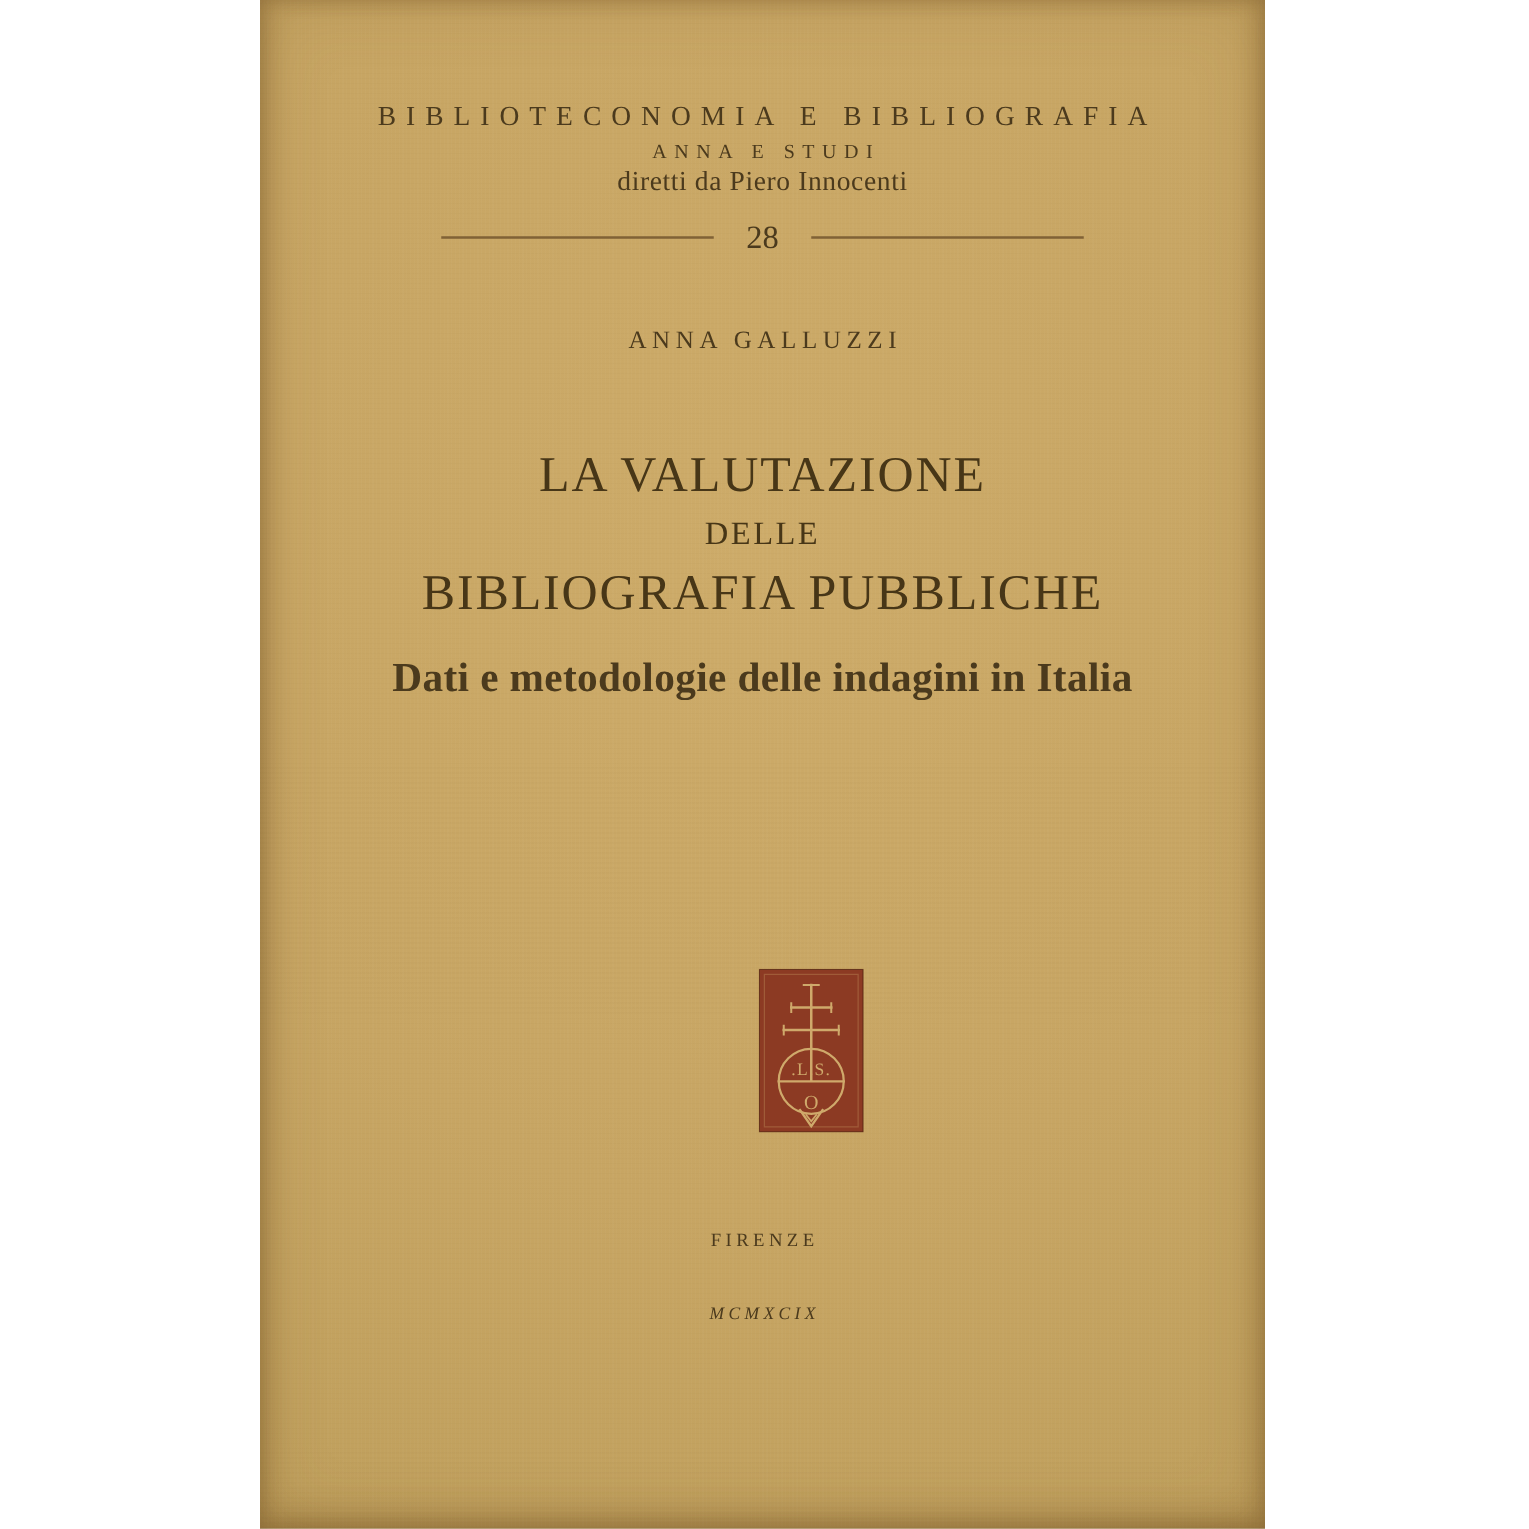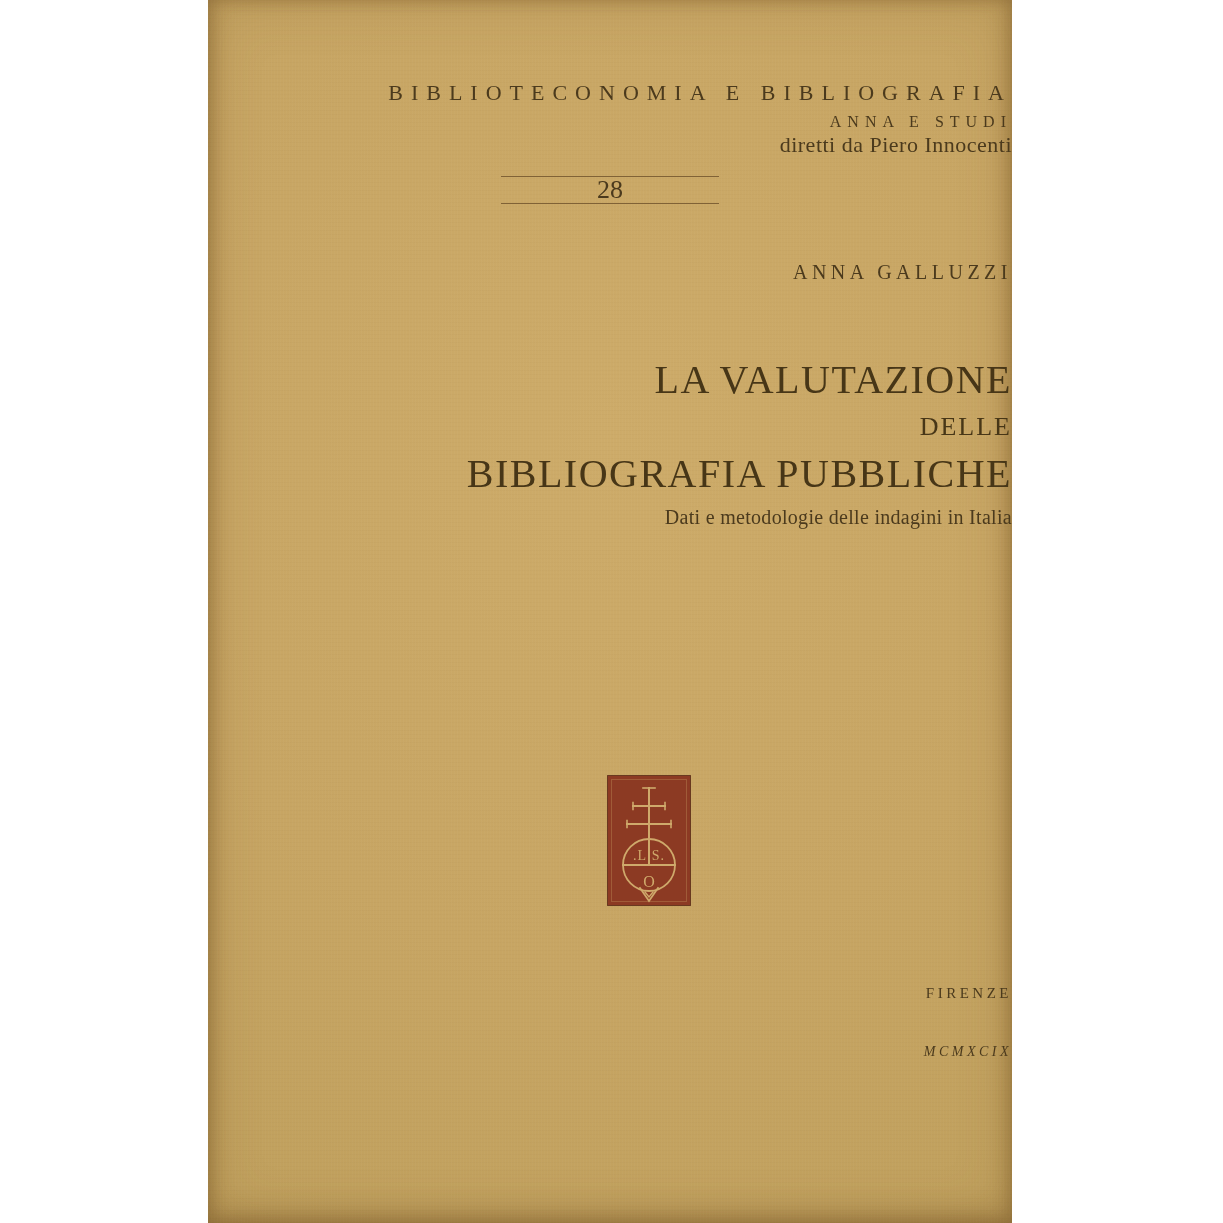--- a/index.html
+++ b/index.html
@@ -30,55 +30,54 @@
     box-shadow:
       inset 0 0 55px rgba(110,80,35,0.18),
       inset 0 -10px 24px rgba(90,60,25,0.25),
       inset 6px 0 14px rgba(110,80,35,0.18),
       inset -6px 0 14px rgba(110,80,35,0.18);
   }
   .line {
     position: absolute;
     left: 0;
     right: 0;
-    text-align: right;
+    text-align: center;
     line-height: 1;
     color: #4b3a1d;
     white-space: nowrap;
   }
   .series-title    { top: 82px;  font-size: 22px; letter-spacing: 8px;  text-indent: 8px; }
   .series-subtitle { top: 114px; font-size: 16px; letter-spacing: 6px;  text-indent: 6px; }
   .series-editor   { top: 134px; font-size: 22px; letter-spacing: 0.5px; }
   .volume-row {
     position: absolute;
     top: 176px;
     left: 0;
     right: 0;
     height: 28px;
     display: flex;
     align-items: center;
     justify-content: center;
-    flex-direction: column;
   }
   .rule-seg {
     width: 218px;
     height: 2px;
     background: #806236;
   }
   .volume-number {
     font-size: 26px;
     line-height: 1;
     color: #4b3a1d;
     margin: 0 26px;
   }
   .author-name     { top: 262px; font-size: 20px; letter-spacing: 4.5px; text-indent: 4.5px; }
   .title-line1     { top: 360px; font-size: 40px; letter-spacing: 1.5px; color: #473617; }
   .title-line2     { top: 414px; font-size: 26px; letter-spacing: 2px;  color: #473617; }
   .title-line3     { top: 454px; font-size: 40px; letter-spacing: 1.5px; color: #473617; }
-  .book-subtitle   { top: 507px; font-size: 20px; letter-spacing: 0.3px; }
+  .book-subtitle   { top: 527px; font-size: 33px; letter-spacing: 0.3px; font-weight: bold; }
   .logo-wrap {
     position: absolute;
     top: 775px;
     left: 360px;
     width: 84px;
     height: 131px;
     margin-left: 39px;
   }
   .imprint-city    { top: 986px;  font-size: 15px; letter-spacing: 3.5px; text-indent: 3.5px; }
   .imprint-pub     { top: 1009px; font-size: 24px; letter-spacing: 2.8px; text-indent: 2.8px; }

